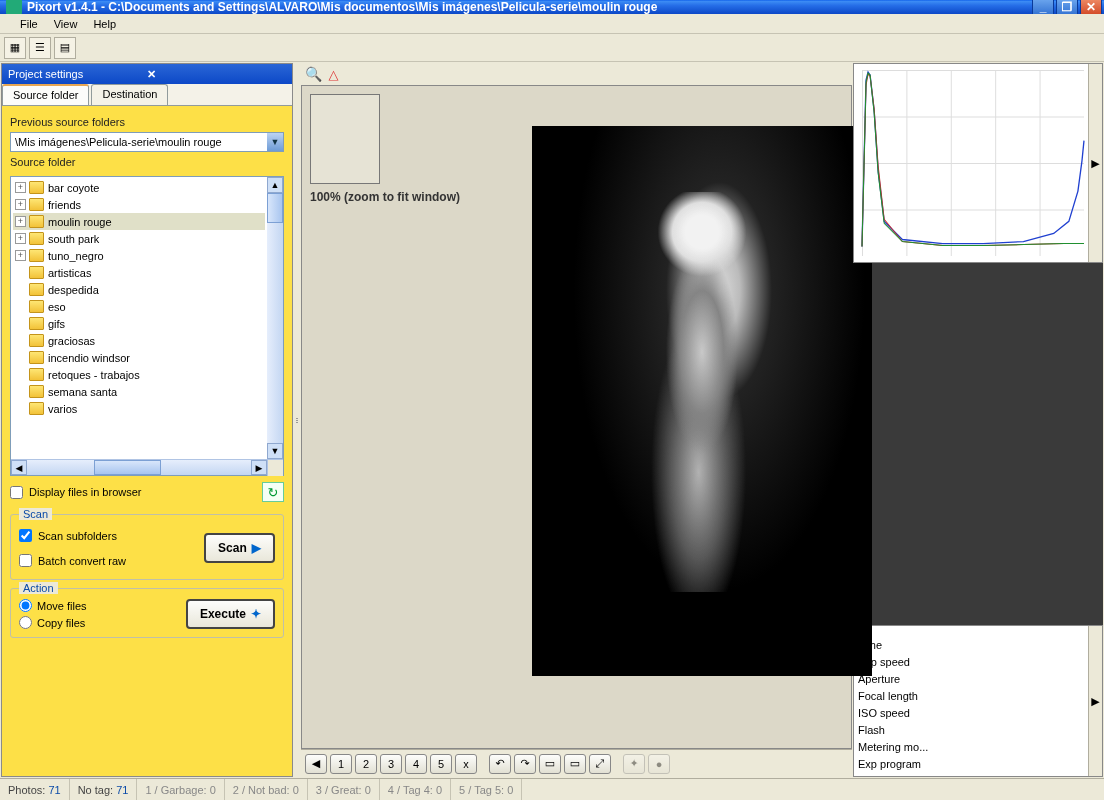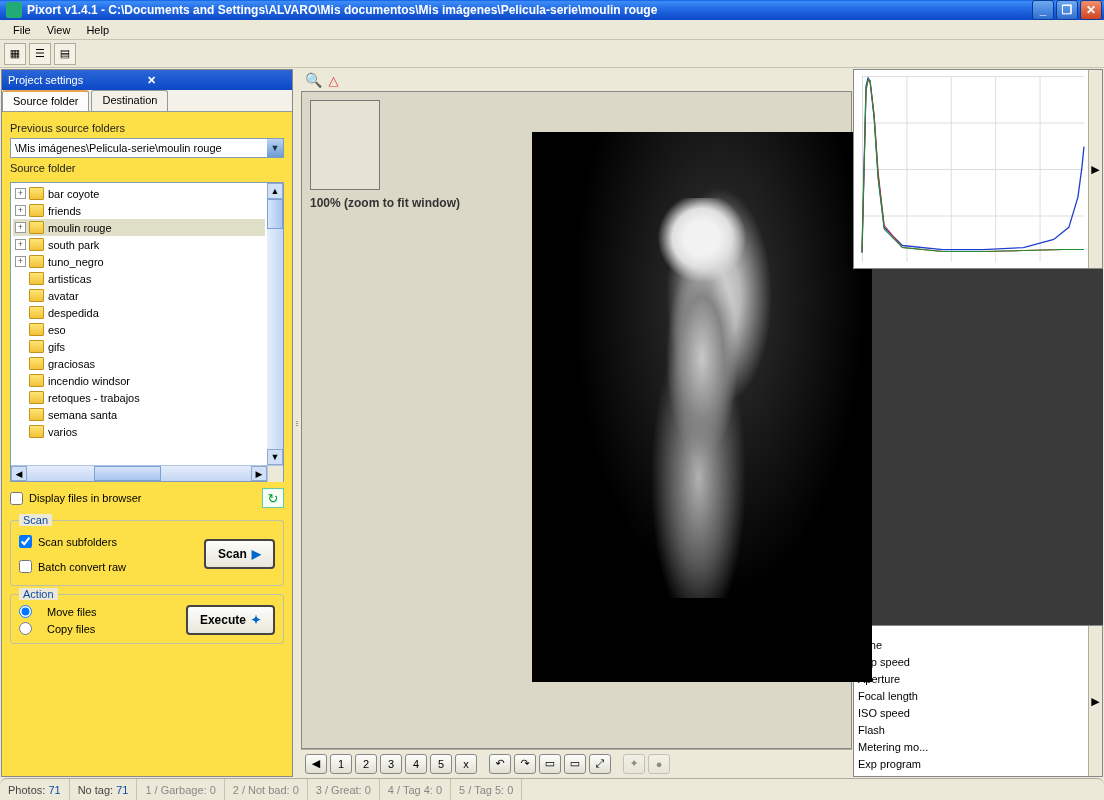--- a/index.html
+++ b/index.html
@@ -8,21 +8,21 @@
   font-size: 11px;
   background: #ece9d8;
   width: 1104px;
   height: 800px;
   overflow: hidden;
   display: flex;
   flex-direction: column;
 }
 
 .titlebar {
-  height: 20px;
+  height: 14px;
   background: linear-gradient(to bottom, #0a59e7 0%, #3d8df5 8%, #256de7 40%, #0c48c7 100%);
   display: flex;
   align-items: center;
   padding: 0 2px 0 6px;
   color: #fff;
   font-weight: bold;
   font-size: 12px;
 }
 .titlebar .app-icon { width: 16px; height: 16px; background: #2a7; border-radius: 2px; margin-right: 5px; display:inline-block;}
 .titlebar .title-text { flex: 1; overflow:hidden; white-space:nowrap;}
@@ -38,21 +38,21 @@
   color:#fff;
 }
 .win-btn.close { background: linear-gradient(to bottom, #f08f6a, #d04422); }
 
 .menubar {
   height: 20px;
   background: #ece9d8;
   border-bottom: 1px solid #c6c3b3;
   display: flex;
   align-items: center;
-  padding: 0 5px;
+  padding: 0 12px;
 }
 .menu-item { padding: 2px 8px; cursor: default; }
 
 .toolbar {
   height: 28px;
   display:flex;
   align-items:center;
   padding: 2px 4px;
   border-bottom: 1px solid #c6c3b3;
 }
@@ -185,21 +185,21 @@
   border: 2px solid #444;
   border-radius: 4px;
   background: linear-gradient(to bottom,#fdfdfb,#e9e7da);
   padding: 6px 12px;
   font-weight:bold;
   font-size:12px;
   display:flex;
   align-items:center;
   gap:5px;
 }
-.radio-row { display:flex; align-items:center; gap:15px;}
+.radio-row { display:flex; align-items:center; gap:5px;}
 
 .splitter { width:6px; background:#ece9d8; cursor:col-resize; display:flex; align-items:center; justify-content:center; flex-direction:column; gap:1px;}
 .splitter .dot{height:1px;width:2px;background:#999;}
 
 .center {
   flex:1;
   display:flex;
   flex-direction:column;
   margin:1px;
 }
@@ -319,21 +319,20 @@
 }
 .exif-list div { height:17px; line-height:17px; border-bottom: 0; color:#000; }
 
 .statusbar {
   height: 22px;
   border-top:1px solid #b0ad9e;
   display:flex;
   align-items:center;
   background:#ece9d8;
   font-size:11px;
-  border-radius:7px;
 }
 .status-cell {
   padding: 2px 8px;
   color:#888;
   border-right:1px solid #c6c3b3;
   height:100%;
   display:flex; align-items:center;
 }
 .status-cell .k { color:#444; }
 
@@ -419,25 +418,20 @@
               </div>
               <div class="tree-row">
                 <span class="expander">+</span>
                 <span class="folder-icon"></span>
                 <span>tuno_negro</span>
               </div>
               <div class="tree-row">
                 <span class="spacer"></span>
                 <span class="folder-icon"></span>
                 <span>artisticas</span>
-              </div>
-              <div class="tree-row">
-                <span class="spacer"></span>
-                <span class="folder-icon"></span>
-                <span>avatar</span>
               </div>
               <div class="tree-row">
                 <span class="spacer"></span>
                 <span class="folder-icon"></span>
                 <span>despedida</span>
               </div>
               <div class="tree-row">
                 <span class="spacer"></span>
                 <span class="folder-icon"></span>
                 <span>eso</span>

